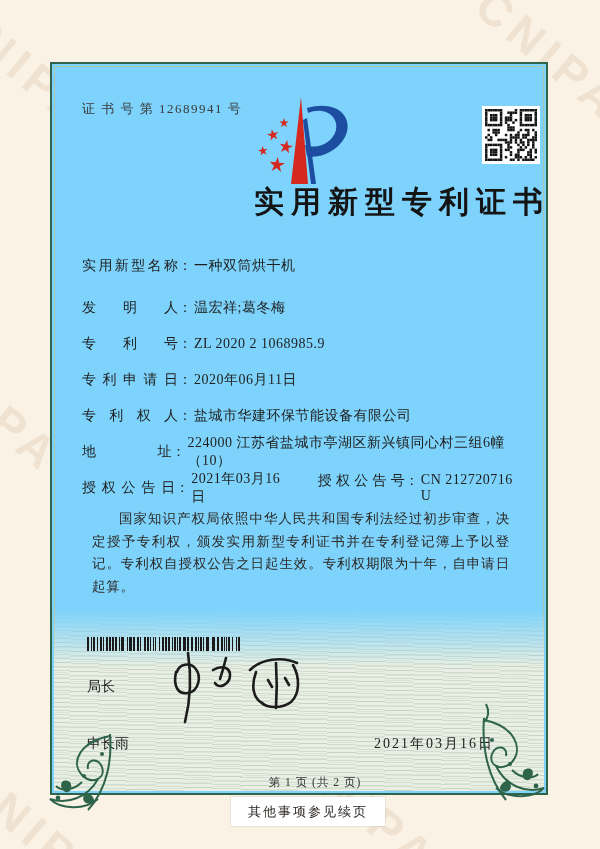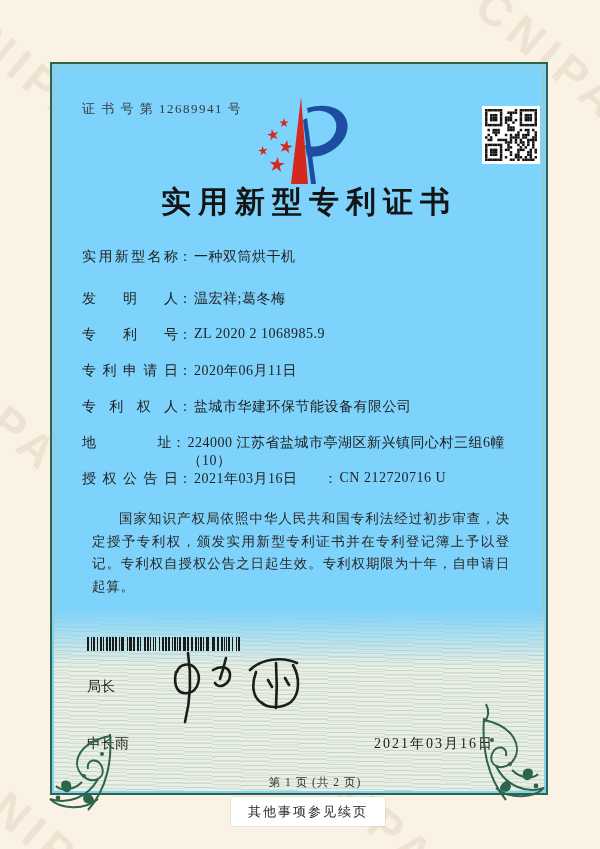--- a/index.html
+++ b/index.html
@@ -35,25 +35,25 @@
       repeating-linear-gradient(-2deg, rgba(110,150,120,0.12) 0 1px, transparent 1px 5px);
     -webkit-mask-image:linear-gradient(to bottom, transparent 0, #000 58px);
             mask-image:linear-gradient(to bottom, transparent 0, #000 58px);
     z-index:0;
   }
   .frame > *{z-index:1;}
   .cert-no{position:absolute;left:30px;top:36px;font-size:13px;letter-spacing:1.5px;color:#3a3a3a;}
   .logo{position:absolute;left:198px;top:30px;}
   .qr{position:absolute;left:430px;top:42px;background:#fff;padding:3px;}
   .title{
-    position:absolute;left:10px;top:118px;width:100%;text-align:center;
+    position:absolute;left:4px;top:118px;width:100%;text-align:right;
     font-size:30px;font-weight:bold;letter-spacing:7px;color:#141414;
   }
   .fields{position:absolute;left:30px;top:184px;width:442px;font-size:14px;}
-  .field-row{display:flex;height:36px;align-items:flex-start;}
+  .field-row{display:flex;height:36px;align-items:center;}
   .field-row.first{margin-bottom:6px;}
   .f-label{display:inline-block;width:96px;text-align:justify;text-align-last:justify;}
   .f-label.small{width:90px;}
   .f-colon{display:inline-block;}
   .f-value{letter-spacing:0.5px;padding-left:2px;}
   .pair2{margin-left:26px;display:flex;}
   .body-text{position:absolute;left:28px;top:432px;width:442px;font-size:13.5px;line-height:22.5px;color:#2b2825;}
   .body-text p{margin:12px;text-indent:2em;text-align:justify;letter-spacing:0.8px;}
   .barcode{position:absolute;left:35px;top:573px;}
   .sig-title{position:absolute;left:35px;top:614px;font-size:14px;font-family:"Liberation Sans","DejaVu Sans",sans-serif;color:#222;}
@@ -357,20 +357,21 @@
       <div class="field-row">
         <span class="f-label">地址</span>
           <span class="f-colon">：</span>
         <span class="f-value">224000 江苏省盐城市亭湖区新兴镇同心村三组6幢（10）</span>
       </div>
       <div class="field-row">
         <span class="f-label">授权公告日</span>
           <span class="f-colon">：</span>
         <span class="f-value">2021年03月16日</span>
         <span class="pair2">
+          <span class="f-label small">授权公告号</span>
             <span class="f-colon">：</span>
           <span class="f-value">CN 212720716 U</span>
         </span>
       </div>
     </div>
 
     <div class="body-text">
       <p>国家知识产权局依照中华人民共和国专利法经过初步审查，决定授予专利权，颁发实用新型专利证书并在专利登记簿上予以登记。专利权自授权公告之日起生效。专利权期限为十年，自申请日起算。</p>
     </div>
 

